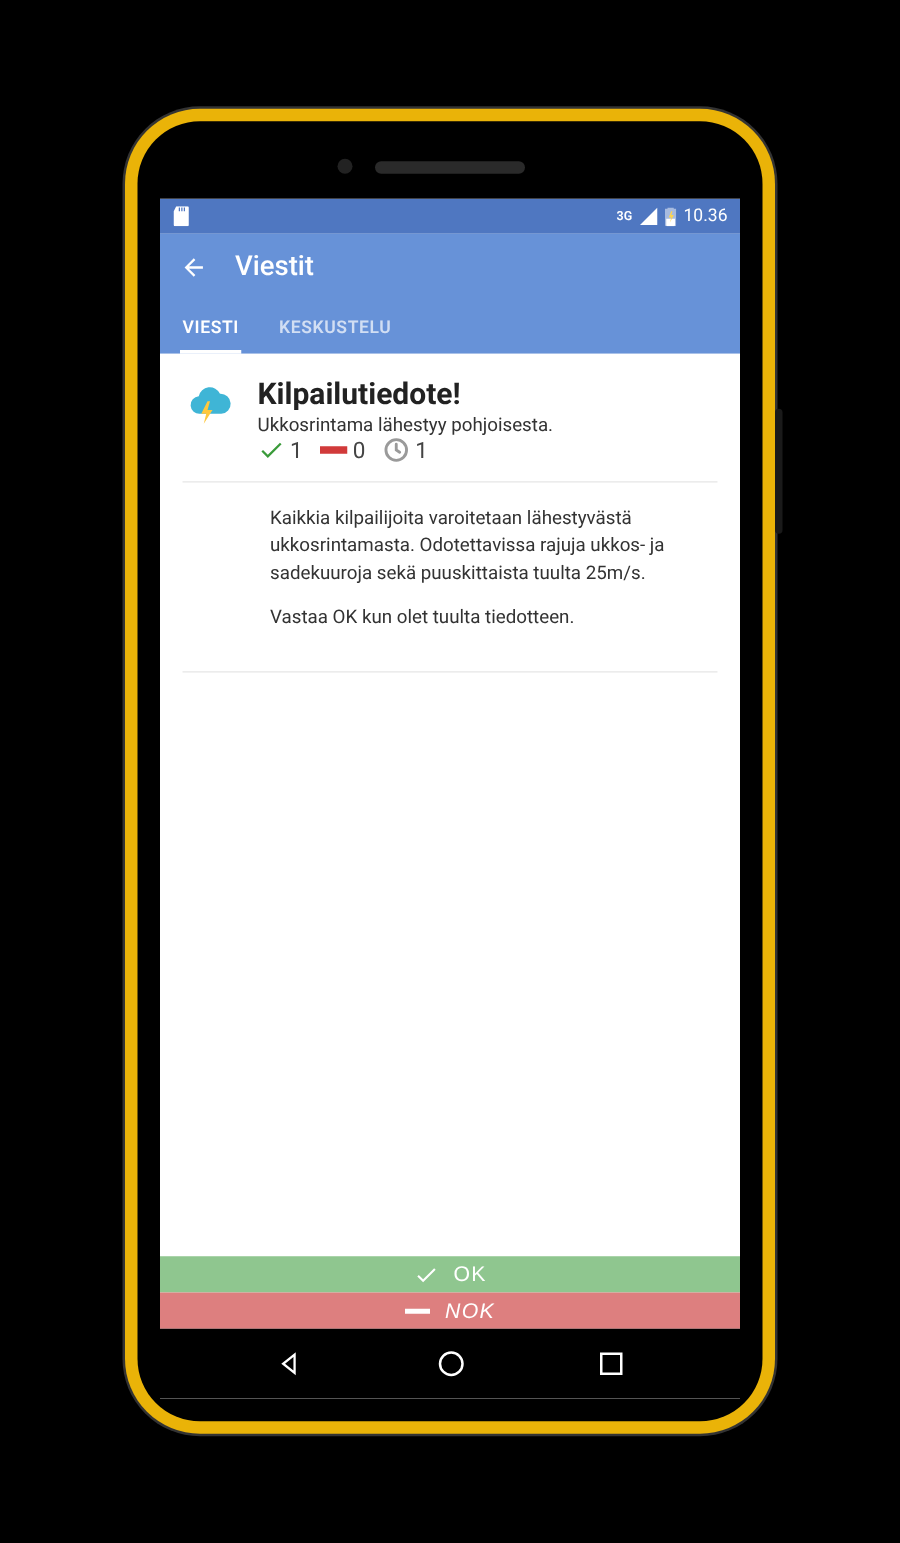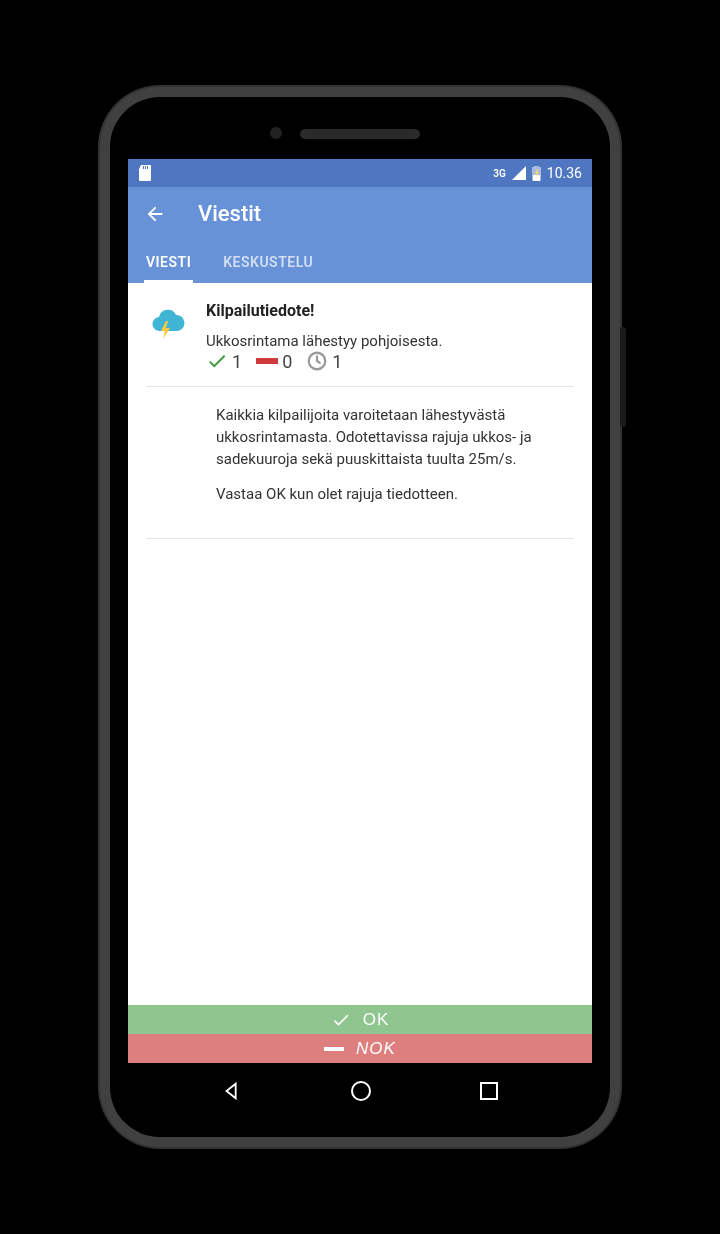--- a/index.html
+++ b/index.html
@@ -8,21 +8,21 @@
     height: 1234px;
     background: #000;
     font-family: Roboto, "Helvetica Neue", Arial, sans-serif;
     display: flex;
     align-items: center;
     justify-content: center;
   }
   .phone {
     width: 520px;
     height: 1060px;
-    background: #404040;
+    background: #eab308;
     border-radius: 60px;
     padding: 10px;
     position: relative;
     box-shadow: 0 0 0 2px #333;
   }
   .phone-inner {
     width: 100%;
     height: 100%;
     background: #000;
     border-radius: 50px;
@@ -81,21 +81,21 @@
     gap: 6px;
   }
   .app-bar {
     background: #6792d8;
     color: #fff;
     padding: 14px 16px 0 16px;
   }
   .app-bar-top {
     display: flex;
     align-items: center;
-    gap: 32px;
+    gap: 22px;
     padding-bottom: 18px;
   }
   .app-title {
     font-size: 22px;
     font-weight: 500;
   }
   .tabs {
     display: flex;
     gap: 28px;
   }
@@ -119,24 +119,24 @@
   .msg-header {
     display: flex;
     padding: 18px 20px 14px 18px;
     gap: 18px;
   }
   .cloud-icon {
     flex-shrink: 0;
     margin-top: 2px;
   }
   .msg-title {
-    font-size: 16px;
+    font-size: 24px;
     font-weight: 700;
     color: #222;
-    margin-bottom: 12px;
+    margin-bottom: 2px;
   }
   .msg-sub {
     font-size: 15px;
     color: #333;
   }
   .nyt-label {
     font-size: 12px;
     color: #999;
     margin-bottom: 4px;
   }
@@ -283,21 +283,21 @@
                     </svg>
                 </span>
                 <span>1</span>
               </div>
             </div>
           </div>
         </div>
         <div class="divider"></div>
         <div class="msg-body">
           <p>Kaikkia kilpailijoita varoitetaan lähestyvästä ukkosrintamasta. Odotettavissa rajuja ukkos- ja sadekuuroja sekä puuskittaista tuulta 25m/s.</p>
-          <p>Vastaa OK kun olet rajuja tiedotteen.</p>
+          <p>Vastaa OK kun olet tuulta tiedotteen.</p>
         </div>
         <div class="divider"></div>
       </div>
 
       <div class="action-bar">
         <button class="action-btn btn-ok">
           <span>
             <svg width="20" height="20" viewBox="0 0 24 24">
                 <path fill="#fff" d="M9 16.17L4.83 12l-1.42 1.41L9 19 21 7l-1.41-1.41z"></path>
               </svg>

